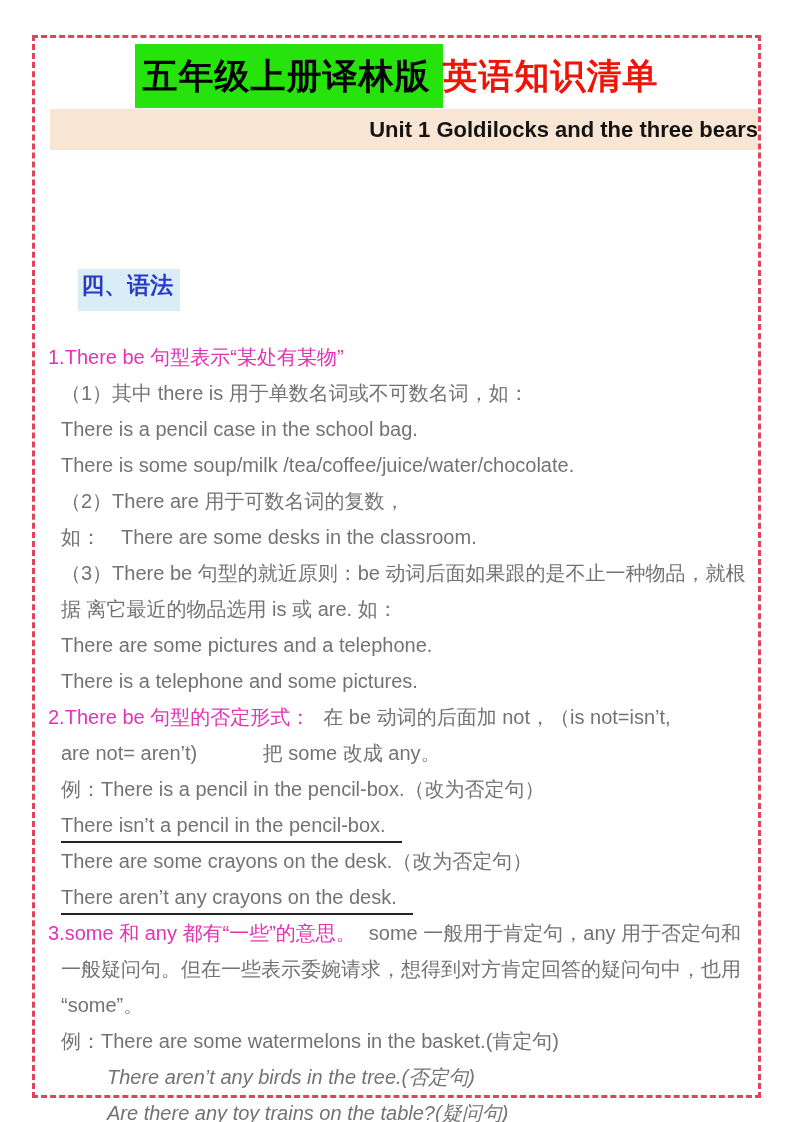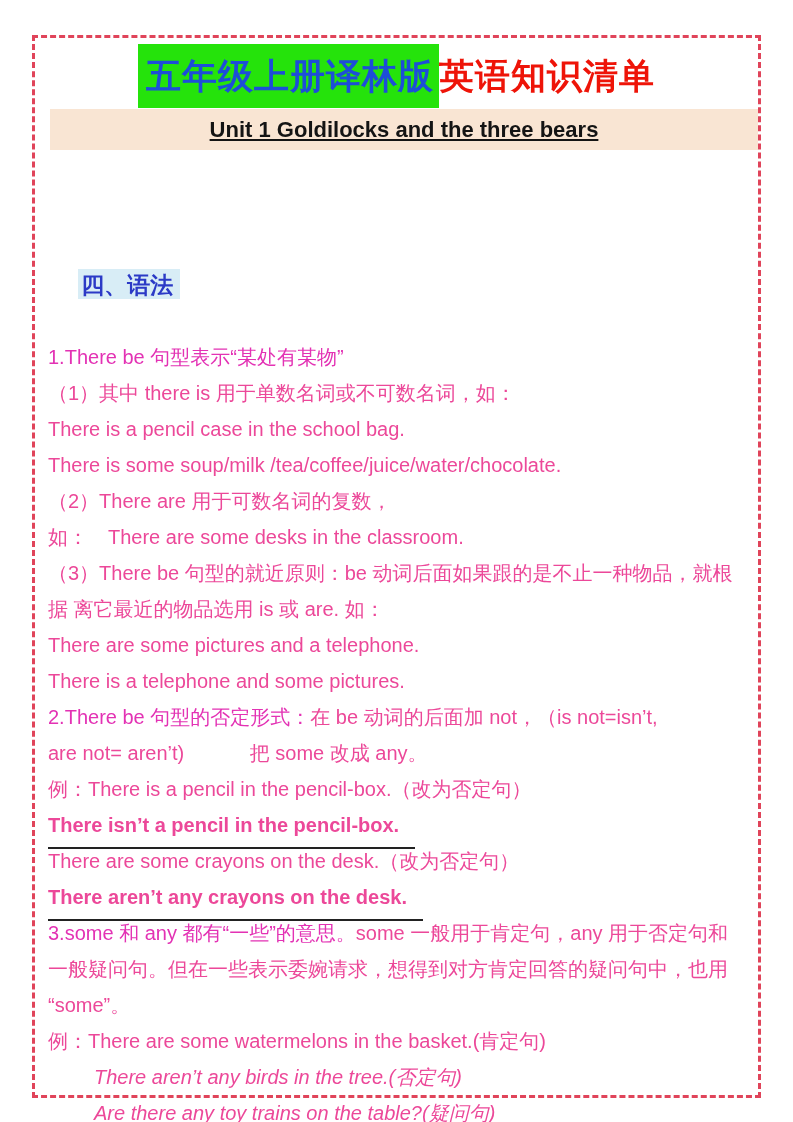--- a/index.html
+++ b/index.html
@@ -10,46 +10,46 @@
   }
   .frame{
     position:absolute;left:32px;top:35px;width:729px;height:1063px;
     box-sizing:border-box;border:3px dashed #e0445a;background:#ffffff;
   }
   .title-line{
     text-align:center;margin-top:6px;font-size:35px;font-weight:bold;
     line-height:44px;white-space:nowrap;
   }
   .title-green{
-    display:inline-block;background:#25e30b;color:#1d4ed8;
-    padding:10px 5px 10px 8px;letter-spacing:1px;
+    display:inline-block;background:#25e30b;color:#000000;
+    padding:10px 12px 10px 8px;letter-spacing:1px;
   }
   .title-red{
     display:inline-block;color:#ee1408;padding:10px 0;letter-spacing:1px;
   }
   .unit-banner{
     margin-left:15px;margin-top:1px;height:41px;line-height:41px;
-    background:#f9e5d3;text-align:center;color:#141414;
-    font-size:22px;font-weight:bold;text-decoration:underline;
+    background:#f9e5d3;text-align:right;color:#141414;
+    font-size:22px;font-weight:bold;
   }
   .content{
     margin:9px 8px 0 13px;font-size:20px;line-height:36px;color:#1d1d1d;
     white-space:pre-wrap;
   }
   .line{height:36px;}
   .line.indent{padding-left:46px;font-style:italic;}
   .blue-hl{
     background:#d8edf6;color:#2b3ac6;font-weight:bold;font-size:23px;
-    padding:3px 7px 1px 3px;margin-left:-3px;
+    padding:3px 7px 13px 3px;margin-left:-3px;
   }
   .magenta{color:#e332b4;font-weight:normal;}
-  .black{color:#ec4899;}
+  .black{color:#737373;margin-left:13px;}
   .u{
-    border-bottom:2px solid #222222;padding:0 16px 7px 0;
-    display:inline-block;line-height:30px;font-weight:bold;
+    border-bottom:2px solid #222222;padding:0 16px 1px 0;
+    display:inline-block;line-height:30px;
   }
 </style>
 </head>
 <body>
 
 <div class="frame">
 
   <div class="title-line">
     <span class="title-green">五年级上册译林版</span><span class="title-red">英语知识清单</span>
   </div>

